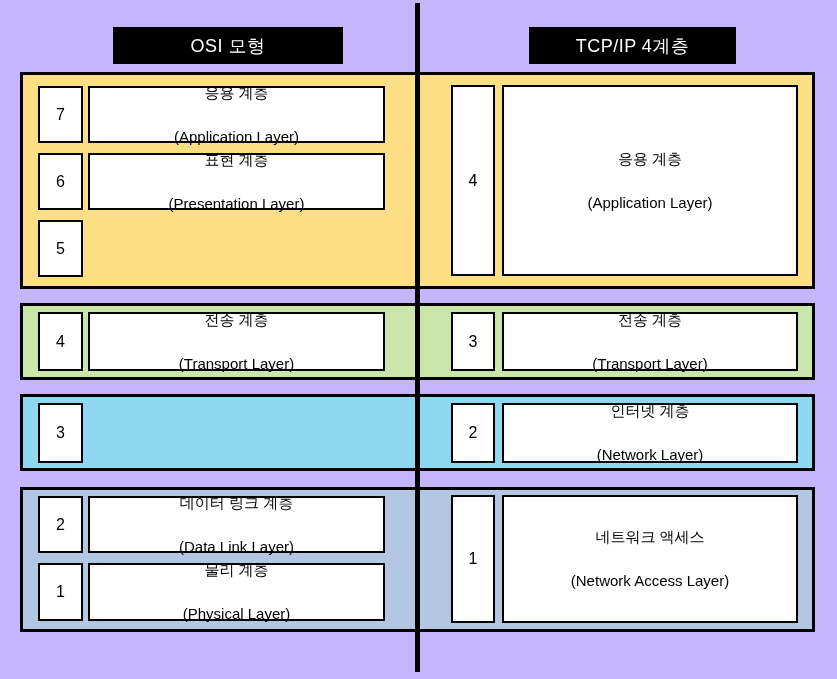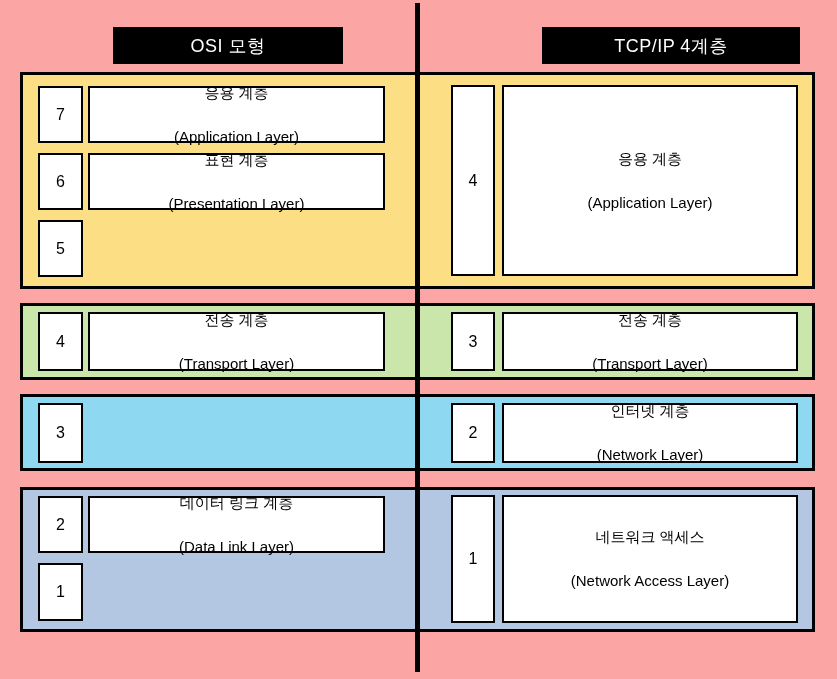--- a/index.html
+++ b/index.html
@@ -3,21 +3,21 @@
 <meta charset="utf-8">
 <style>
   * { box-sizing: border-box; margin: 0; padding: 0; }
   html, body { background: #ffffff; }
   body { font-family: "Liberation Sans", "DejaVu Sans", sans-serif; color: #000; }
 
   .canvas {
     position: relative;
     width: 837px;
     height: 679px;
-    background: #fca5a5;
+    background: #c4b5fd;
     overflow: hidden;
   }
 
   
   .divider {
     position: absolute;
     left: 415px; top: 3px;
     width: 5px; height: 669px;
     background: #000;
     z-index: 5;
@@ -28,21 +28,21 @@
     position: absolute;
     top: 27px; height: 37px;
     background: #000;
     color: #fff;
     display: flex; align-items: center; justify-content: center;
     font-size: 18px;
     letter-spacing: 0.5px;
     z-index: 2;
   }
   .hdr-left  { left: 113px; width: 230px; }
-  .hdr-right { left: 542px; width: 258px; }
+  .hdr-right { left: 529px; width: 207px; }
 
   
   .band {
     position: absolute;
     left: 20px; width: 795px;
     border: 3px solid #000;
     z-index: 1;
   }
   .band-app       { top: 72px;  height: 217px; }
   .band-transport { top: 303px; height: 77px;  }
@@ -116,20 +116,24 @@
 
   <div class="numbox col-l row-l3">3</div>
 
   <div class="numbox col-l row-l2">2</div>
   <div class="lblbox col-l row-l2">
     <span>데이터 링크 계층</span>
     <span>(Data Link Layer)</span>
   </div>
 
   <div class="numbox col-l row-l1">1</div>
+  <div class="lblbox col-l row-l1">
+    <span>물리 계층</span>
+    <span>(Physical Layer)</span>
+  </div>
 
   <div class="numbox col-r row-r4">4</div>
   <div class="lblbox col-r row-r4">
     <span>응용 계층</span>
     <span>(Application Layer)</span>
   </div>
 
   <div class="numbox col-r row-r3">3</div>
   <div class="lblbox col-r row-r3">
     <span>전송 계층</span>

